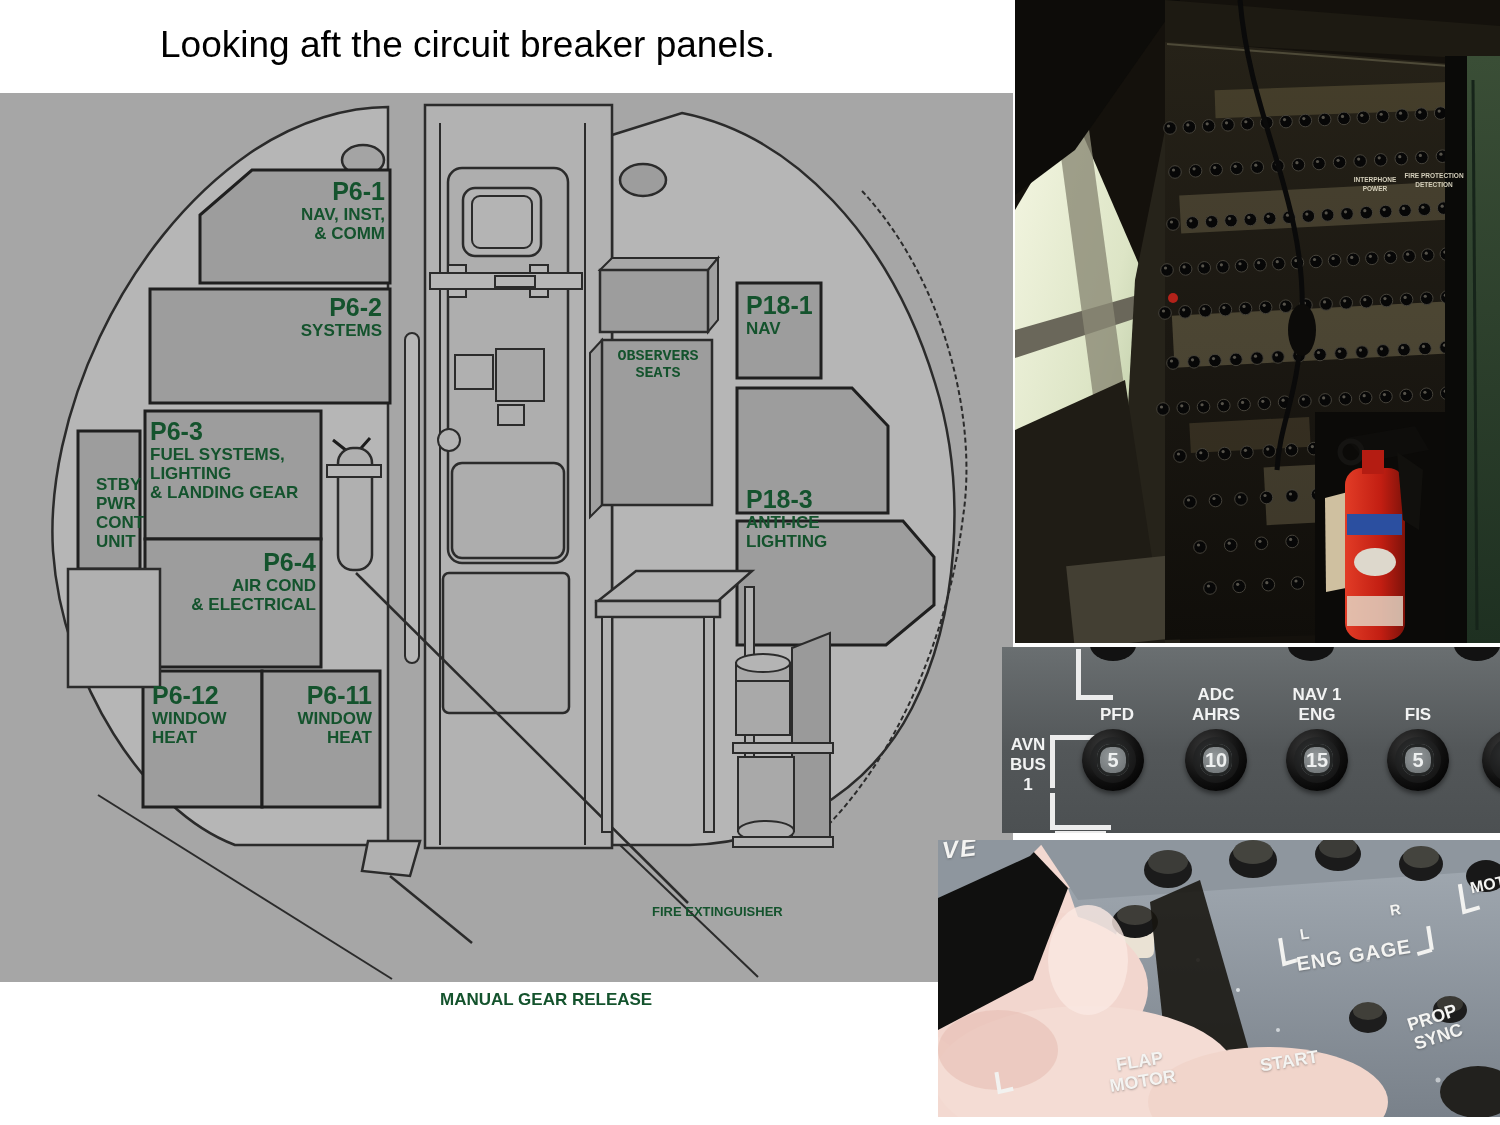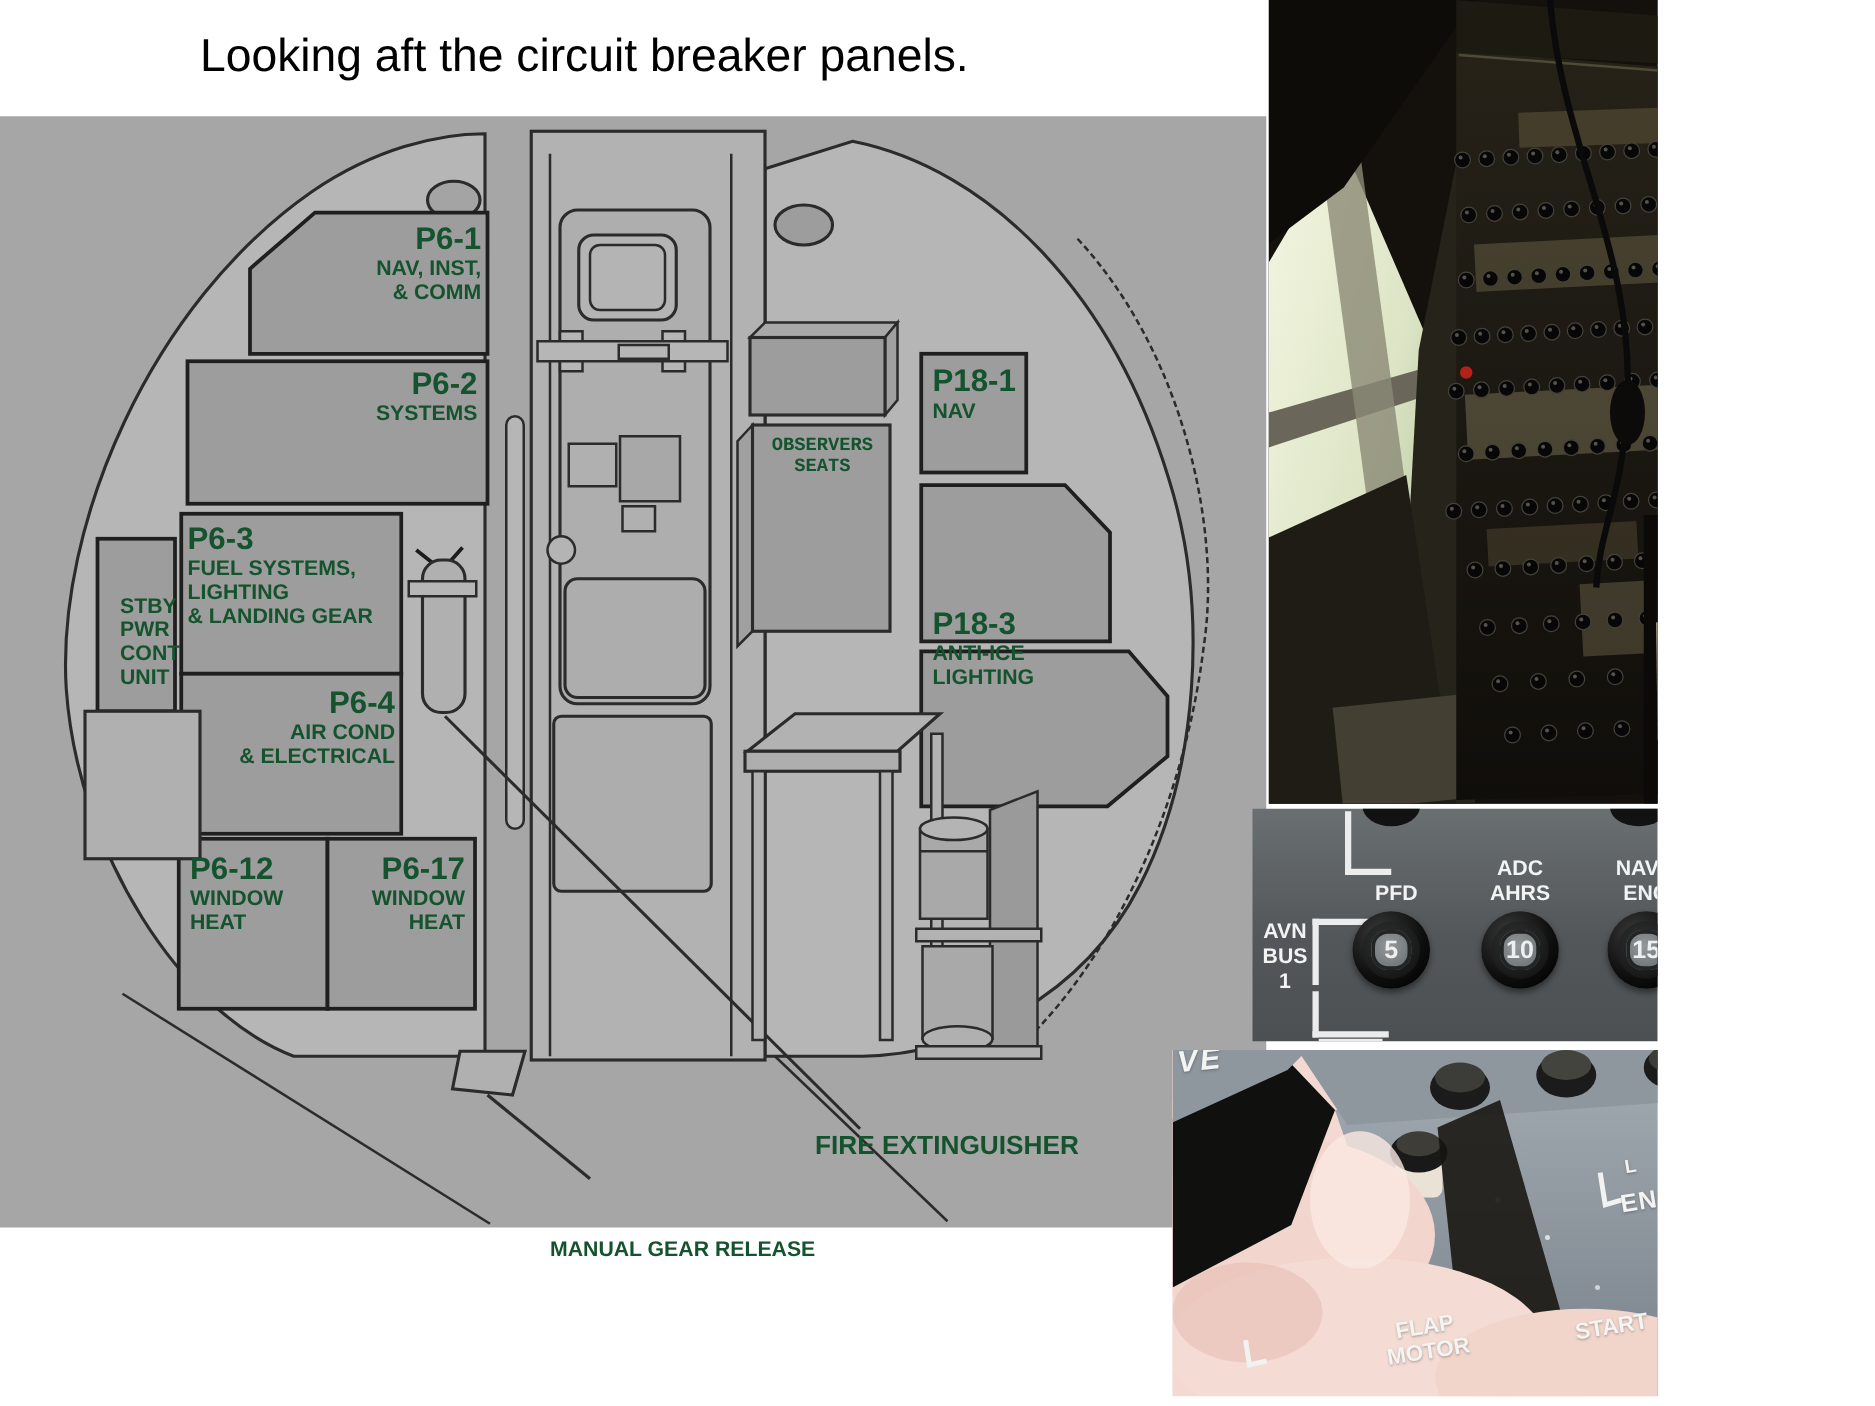--- a/index.html
+++ b/index.html
@@ -1,16 +1,16 @@
 <!DOCTYPE html>
 <html><head>
 <meta charset="utf-8">
 <style>
   html,body{margin:0;padding:0;background:#fff;}
-  #page{position:relative;width:1326px;height:1125px;background:#ffffff;overflow:hidden;
+  #page{position:relative;width:1500px;height:1125px;background:#ffffff;overflow:hidden;
         font-family:"Liberation Sans", sans-serif;}
   .abs{position:absolute;}
   .pre{white-space:pre-line;}
   
   #diagram{left:0;top:93px;width:1013px;height:889px;background:#a6a6a6;}
   .dlabel{position:absolute;color:#14532d;font-weight:bold;line-height:1.12;}
   .pid{font-size:25px;letter-spacing:0;}
   .pdesc{font-size:17px;}
   .title{left:160px;top:24px;font-size:37px;color:#000;}
   
@@ -157,40 +157,40 @@
       <div class="pid">P6-4</div>
       <div class="pdesc pre">AIR COND
 &amp; ELECTRICAL</div>
     </div>
     <div class="dlabel" style="left:152px;top:588px;width:102px;text-align:left;">
       <div class="pid">P6-12</div>
       <div class="pdesc pre">WINDOW
 HEAT</div>
     </div>
     <div class="dlabel" style="left:268px;top:588px;width:104px;text-align:right;">
-      <div class="pid">P6-17</div>
+      <div class="pid">P6-11</div>
       <div class="pdesc pre">WINDOW
 HEAT</div>
     </div>
     <div class="dlabel pre" style="left:96px;top:382px;width:54px;font-size:17px;">STBY
 PWR
 CONT
 UNIT</div>
     <div class="dlabel pre" style="left:604px;top:256px;width:108px;font-size:15px;text-align:center;font-family:Liberation Mono, monospace;">OBSERVERS
 SEATS</div>
     <div class="dlabel" style="left:746px;top:198px;width:80px;">
       <div class="pid">P18-1</div>
       <div class="pdesc pre">NAV</div>
     </div>
     <div class="dlabel" style="left:746px;top:392px;width:130px;">
       <div class="pid">P18-3</div>
       <div class="pdesc pre">ANTI-ICE
 LIGHTING</div>
     </div>
-    <div class="dlabel" style="left:652px;top:812px;font-size:21px;">FIRE EXTINGUISHER</div>
+    <div class="dlabel" style="left:652px;top:812px;font-size:13px;">FIRE EXTINGUISHER</div>
     <div class="dlabel" style="left:440px;top:857px;font-size:17px;margin-top:40px;">MANUAL GEAR RELEASE</div>
   </div>
 
   <div id="photoTop" class="abs">
     <svg width="485" height="643" viewBox="0 0 485 643">
       <defs>
         <linearGradient id="winG" x1="0" y1="0" x2="1" y2="1">
           <stop offset="0" stop-color="#f4f6e2"></stop>
             <stop offset=".55" stop-color="#dde5c6"></stop>
             <stop offset="1" stop-color="#a8bb92"></stop>

